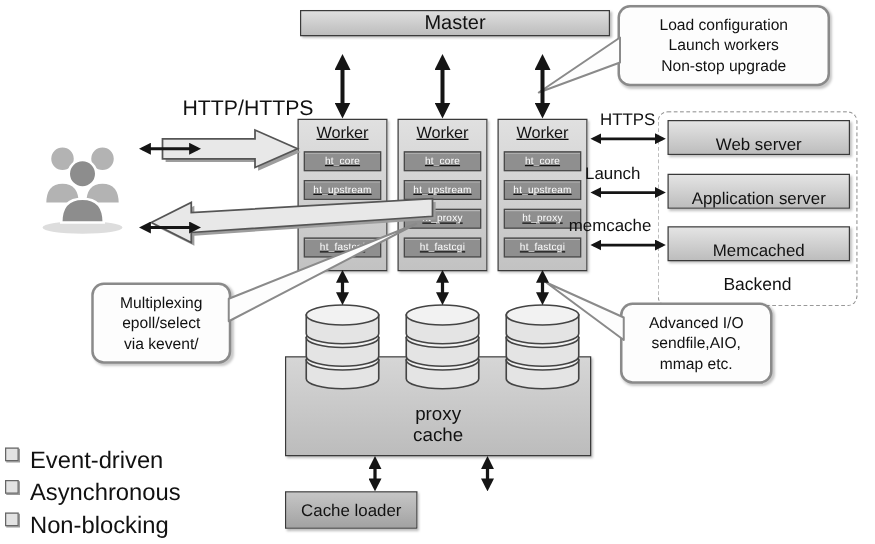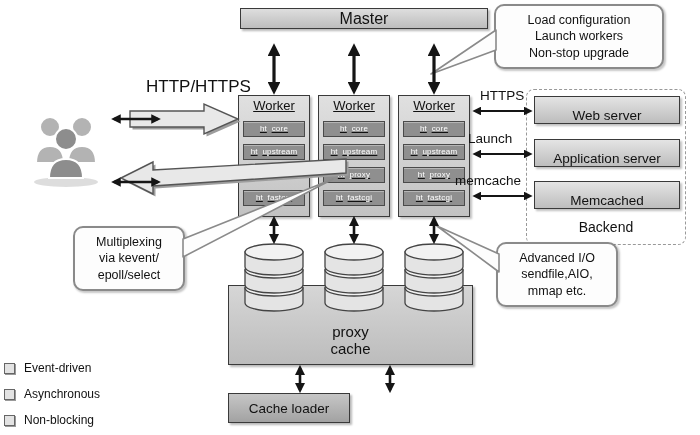--- a/index.html
+++ b/index.html
@@ -51,21 +51,21 @@
   }
   .callout{
     position:absolute;box-sizing:border-box;background:#fdfdfd;
     border:2px solid #8a8a8a;border-radius:10px;
     font-size:12.5px;line-height:1.3;text-align:center;padding:6px 4px;
     box-shadow:1.5px 1.5px 2px rgba(0,0,0,.22);z-index:2;
   }
   .callout span{display:block;}
   .label{position:absolute;font-size:17px;margin-left:20px;}
   .legend{position:absolute;left:4px;top:358px;}
-  .legend-row{display:flex;align-items:center;height:20px;margin-bottom:6px;font-size:12px;}
+  .legend-row{display:flex;height:20px;margin-bottom:6px;font-size:19px;}
   .legend-square{
     display:inline-block;width:11px;height:11px;margin-right:9px;
     background:#e3e3e3;border:1.5px solid #666;box-shadow:1px 1px 0 #999;box-sizing:border-box;
   }
   svg.overlay{position:absolute;left:0;top:0;z-index:5;pointer-events:none;}
 </style>
 </head>
 <body>
 
 <div id="canvas">
@@ -114,34 +114,34 @@
   </div>
 
   <div class="proto" style="left:480px;top:88px">HTTPS</div>
   <div class="proto" style="left:468px;top:131px">Launch</div>
   <div class="proto" style="left:455px;top:173px">memcache</div>
 
   <div class="box proxy-cache">
     <span>proxy cache</span>
   </div>
 
-  <div class="box cachebox" style="left:228px;width:122px">
+  <div class="box cachebox" style="left:228px;width:106px">
     <span>Cache loader</span>
   </div>
 
   <div class="callout" style="left:494px;top:4px;width:170px">
     <span>Load configuration</span>
     <span>Launch workers</span>
     <span>Non-stop upgrade</span>
   </div>
 
   <div class="callout" style="left:73px;top:226px;width:112px">
     <span>Multiplexing</span>
+    <span>epoll/select</span>
     <span>via kevent/</span>
-    <span>epoll/select</span>
   </div>
 
   <div class="callout" style="left:496px;top:242px;width:122px">
     <span>Advanced I/O</span>
     <span>sendfile,AIO,</span>
     <span>mmap etc.</span>
   </div>
 
   <div class="legend">
     <div class="legend-row">

